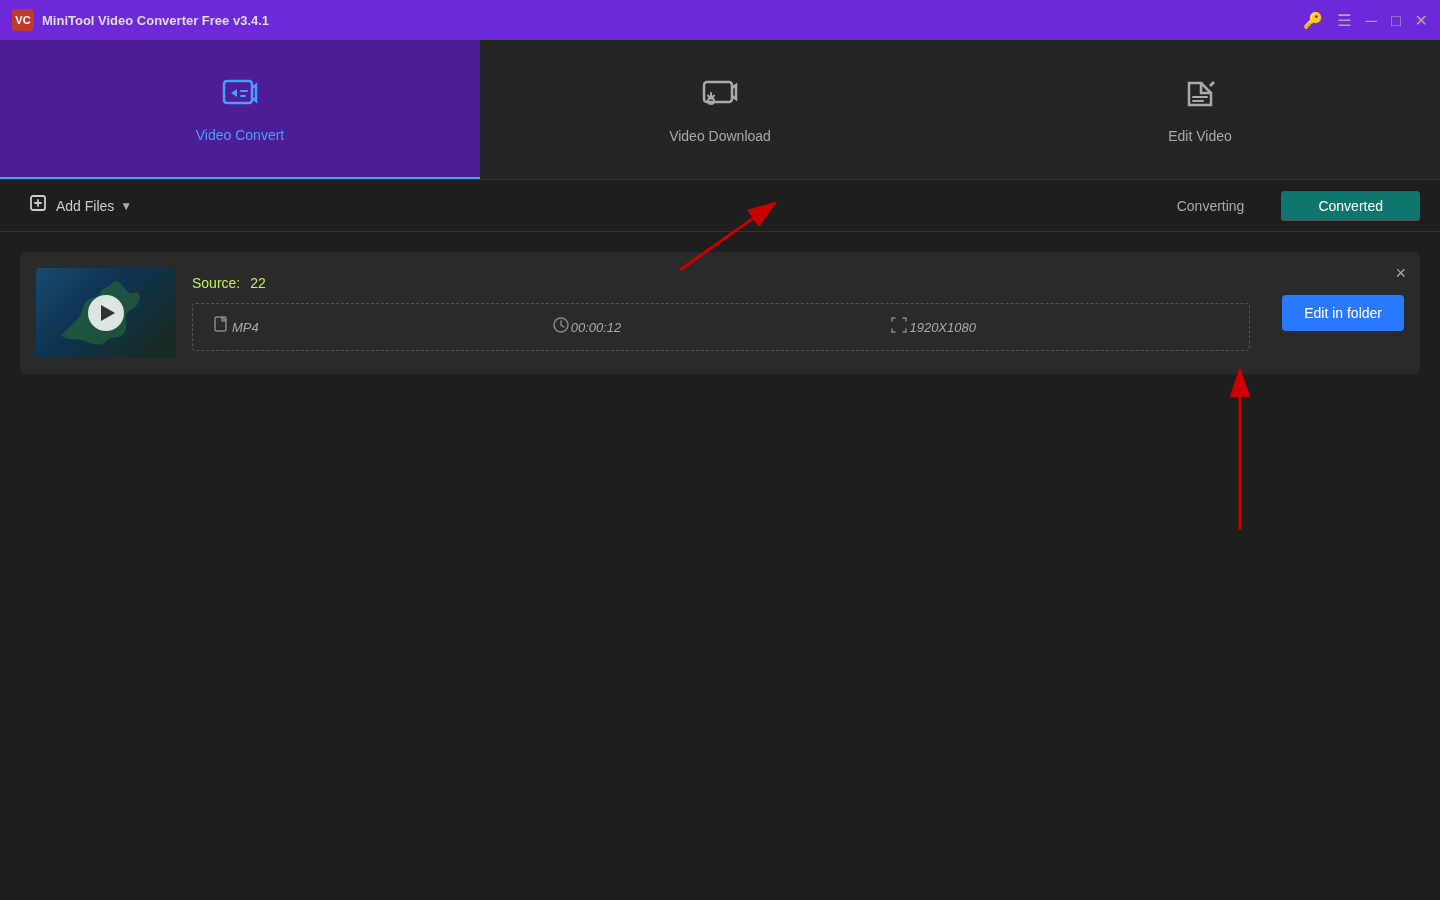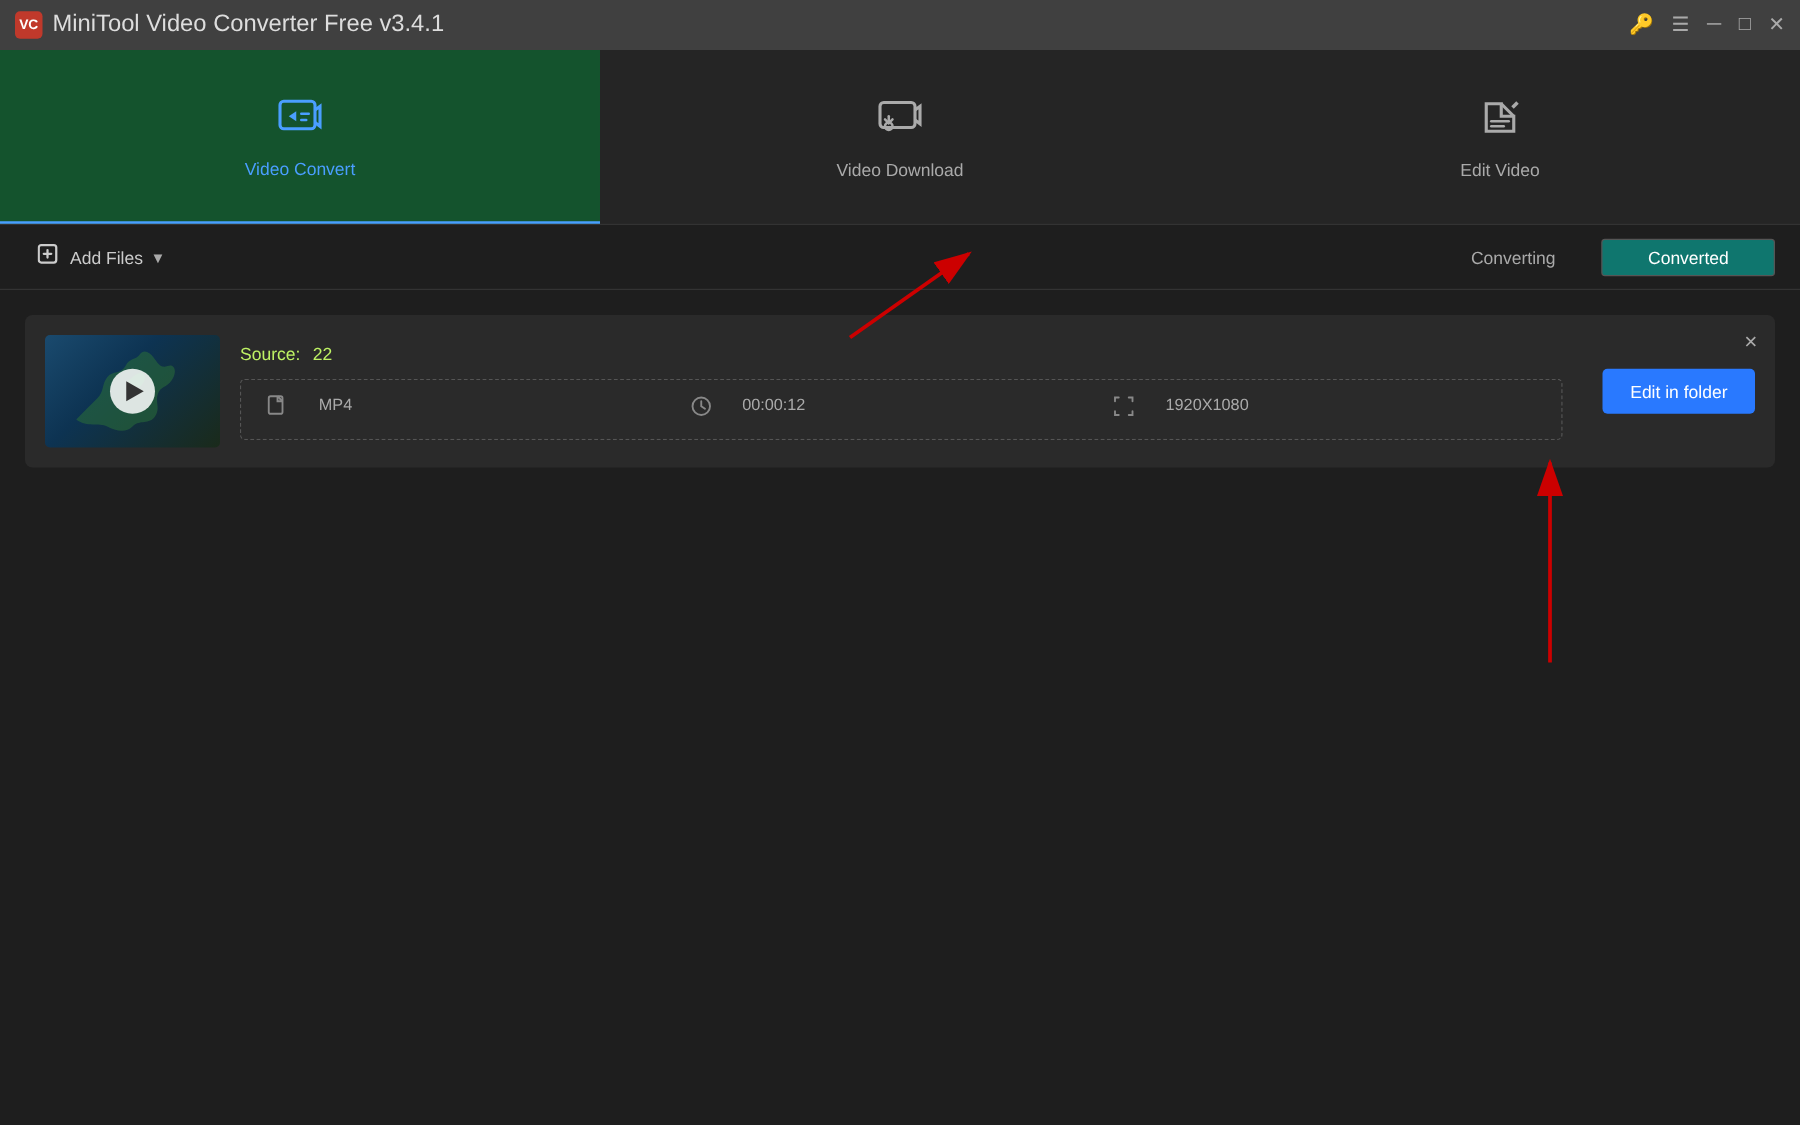--- a/index.html
+++ b/index.html
@@ -10,21 +10,21 @@
       font-family: -apple-system, BlinkMacSystemFont, 'Segoe UI', sans-serif;
       color: #ccc;
       overflow: hidden;
       position: relative;
     }
 
     
     .title-bar {
       width: 100%;
       height: 40px;
-      background: #404040;
+      background: #6d28d9;
       display: flex;
       align-items: center;
       padding: 0 12px;
       position: relative;
     }
     .title-bar-logo {
       width: 22px;
       height: 22px;
       background: #c0392b;
       border-radius: 4px;
@@ -32,21 +32,22 @@
       margin-right: 8px;
       flex-shrink: 0;
     }
     .title-bar-logo span {
       color: white;
       font-size: 11px;
       font-weight: bold;
     }
     .title-bar-title {
       color: #ddd;
-      font-size: 19px;
+      font-size: 13px;
+      font-weight: bold;
     }
     .title-bar-controls {
       position: absolute;
       right: 12px;
       top: 50%;
       transform: translateY(-50%);
       display: flex;
       align-items: center;
       gap: 14px;
     }
@@ -73,21 +74,21 @@
       justify-content: center;
       gap: 10px;
       cursor: pointer;
       color: #aaa;
       font-size: 14px;
       transition: background 0.15s;
       position: relative;
     }
     .nav-tab.active {
       color: #4a9eff;
-      background: #14532d;
+      background: #4c1d95;
       border-bottom: 2px solid #4a9eff;
     }
     .nav-tab-icon {
       font-size: 32px;
       line-height: 1;
     }
     .nav-tab.active .nav-tab-icon { color: #4a9eff; }
 
     
     .toolbar {
@@ -208,25 +209,26 @@
     .file-details-box {
       border: 1px dashed #555;
       border-radius: 4px;
       padding: 12px 20px;
       display: flex;
       align-items: center;
       gap: 0;
     }
     .file-detail {
       display: flex;
-      align-items: flex-start;
-      gap: 24px;
+      align-items: center;
+      gap: 1px;
       flex: 1;
       color: #aaa;
       font-size: 13px;
+      font-style: italic;
     }
     .file-detail-icon {
       font-size: 16px;
       color: #888;
     }
     .show-folder-btn {
       background: #2979ff;
       color: white;
       border: none;
       border-radius: 4px;

